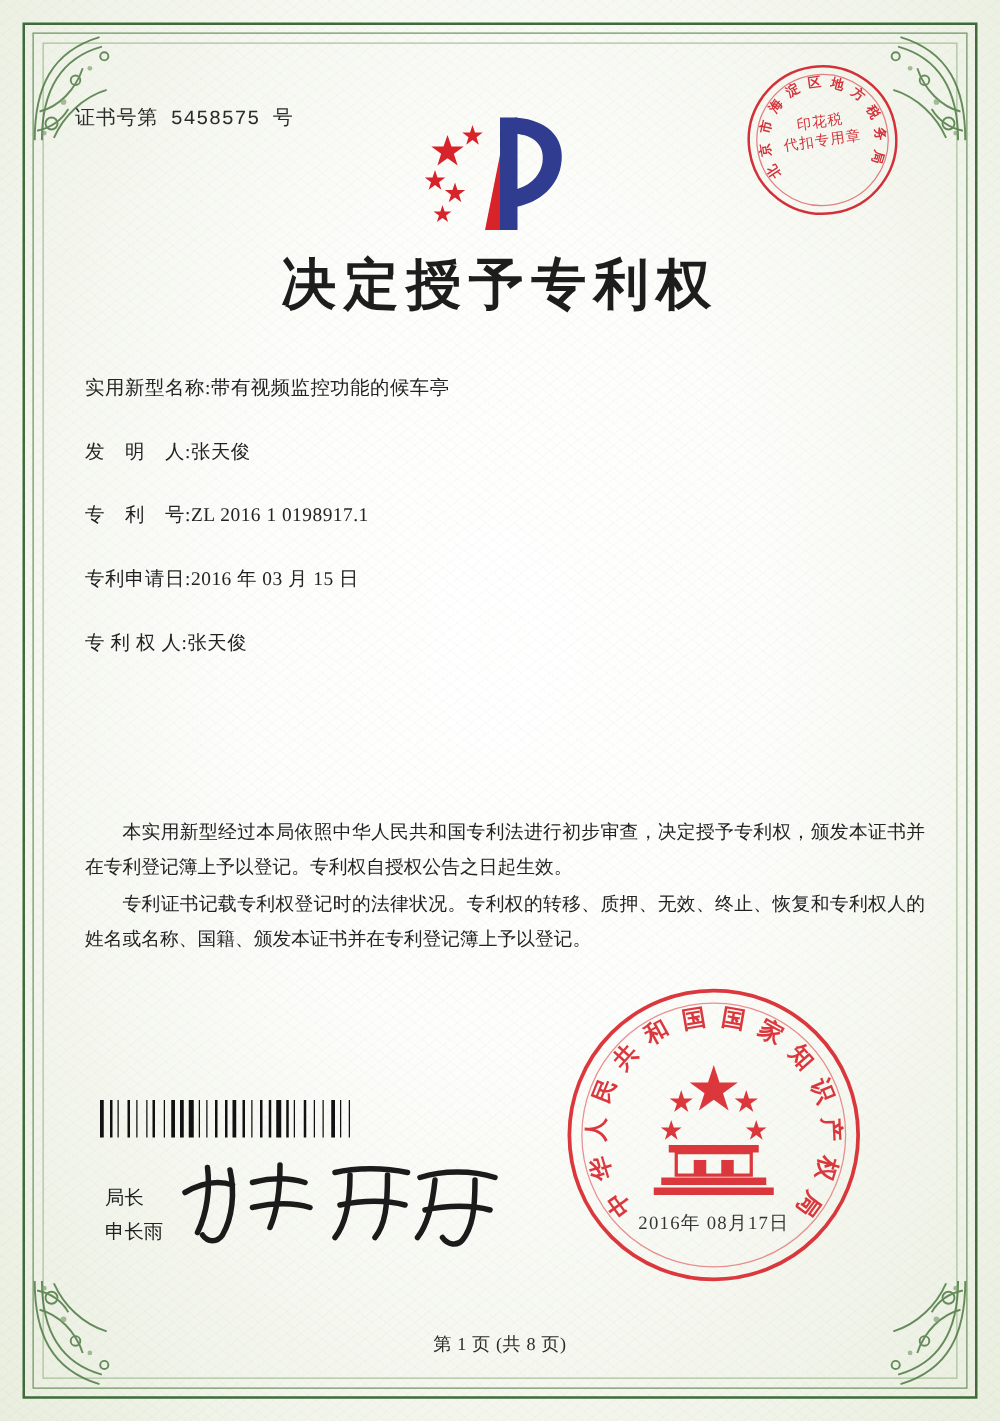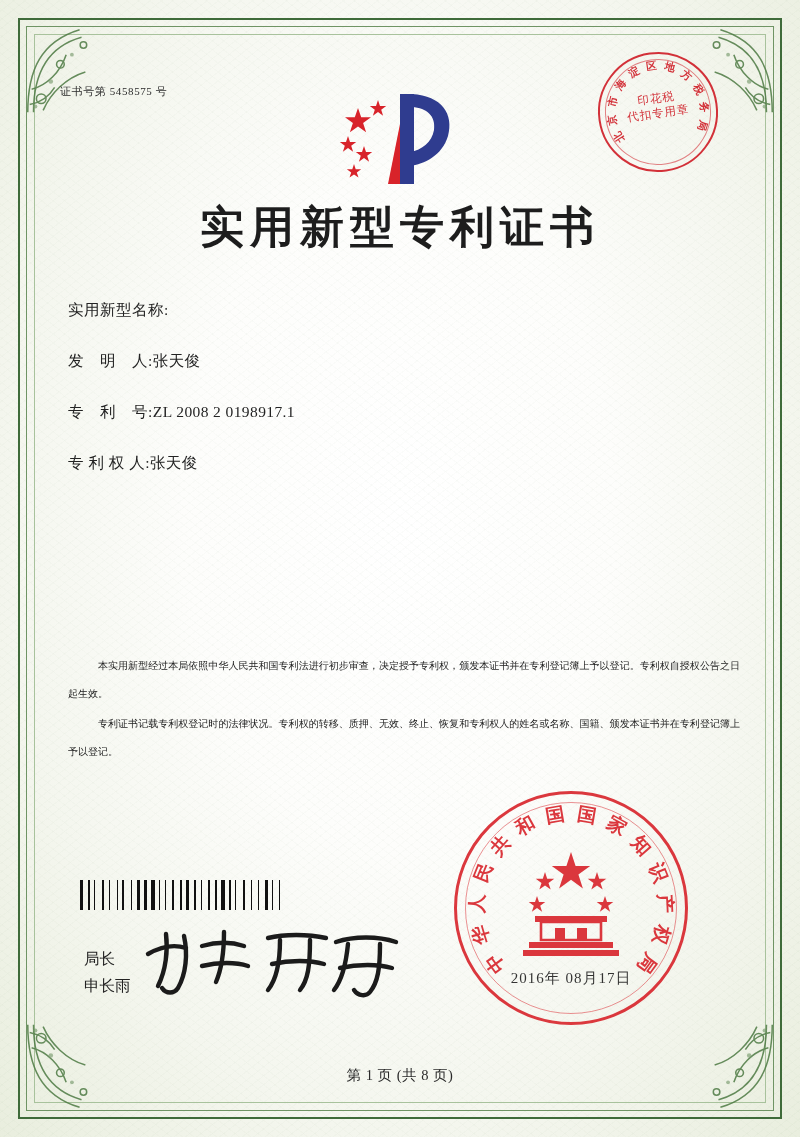--- a/index.html
+++ b/index.html
@@ -72,24 +72,24 @@
     position: absolute;
     left: 0; top: 0; right: 0; bottom: 0;
     padding: 60px 68px;
     box-sizing: border-box;
   }
 
   #cert-no {
     position: absolute;
     left: 60px;
     top: 84px;
-    font-size: 11px;
+    font-size: 16px;
     color: #2b2b2b;
     letter-spacing: .6px;
-    font-family: Liberation Serif, serif;
+    font-family: Liberation Mono, monospace;
   }
 
   
   #logo {
     position: absolute;
     left: 330px;
     top: 88px;
     width: 130px;
     height: 105px;
   }
@@ -167,21 +167,21 @@
   }
   .field .value {
     letter-spacing: .4px;
   }
 
   #paragraphs {
     position: absolute;
     left: 68px;
     right: 60px;
     top: 652px;
-    font-size: 10px;
+    font-size: 15px;
     line-height: 28px;
     color: #232323;
     text-align: justify;
   }
   #paragraphs p {
     margin: 0 0 2px 0;
     text-indent: 30px;
   }
 
   
@@ -402,33 +402,38 @@
           <span style="font-size: 10.5px; font-weight: bold; transform: rotate(69deg) translate(0px, -46px) rotate(0deg) translate(-50%, -50%);">税</span>
           <span style="font-size: 10.5px; font-weight: bold; transform: rotate(92deg) translate(0px, -46px) rotate(0deg) translate(-50%, -50%);">务</span>
           <span style="font-size: 10.5px; font-weight: bold; transform: rotate(115deg) translate(0px, -46px) rotate(0deg) translate(-50%, -50%);">局</span>
         </div>
       <div class="mid">
         <div>印花税</div>
         <div>代扣专用章</div>
       </div>
     </div>
 
-    <div id="title">实用新型专利证书</div>
+    <div id="title">决定授予专利权</div>
 
     <div id="fields">
       <div class="field">
         <span class="label">实用新型名称:</span>
+        <span class="value">带有视频监控功能的候车亭</span>
       </div>
       <div class="field">
         <span class="label">发　明　人:</span>
         <span class="value">张天俊</span>
       </div>
       <div class="field">
         <span class="label">专　利　号:</span>
-        <span class="value">ZL 2008 2 0198917.1</span>
+        <span class="value">ZL 2016 1 0198917.1</span>
+      </div>
+      <div class="field">
+        <span class="label">专利申请日:</span>
+        <span class="value">2016 年 03 月 15 日</span>
       </div>
       <div class="field">
         <span class="label">专 利 权 人:</span>
         <span class="value">张天俊</span>
       </div>
     </div>
 
     <div id="paragraphs">
       <p>本实用新型经过本局依照中华人民共和国专利法进行初步审查，决定授予专利权，颁发本证书并在专利登记簿上予以登记。专利权自授权公告之日起生效。</p>
       <p>专利证书记载专利权登记时的法律状况。专利权的转移、质押、无效、终止、恢复和专利权人的姓名或名称、国籍、颁发本证书并在专利登记簿上予以登记。</p>

